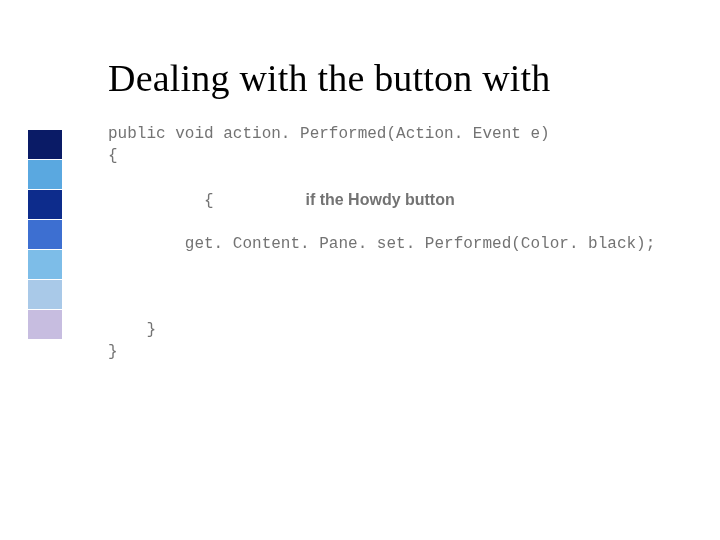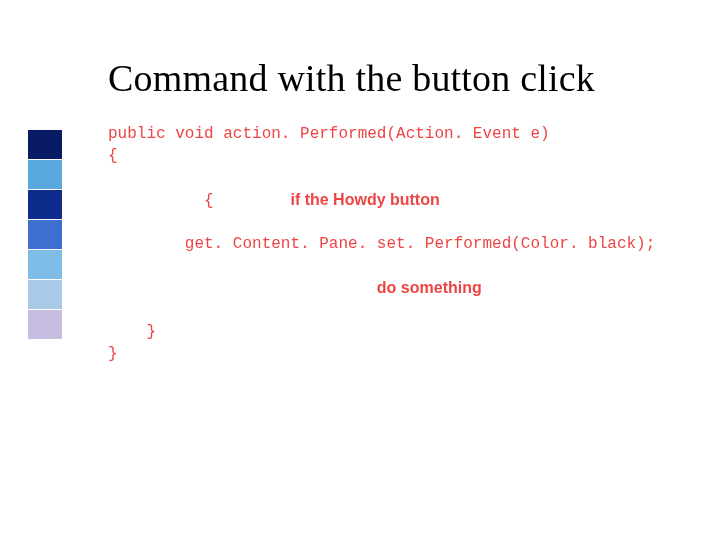--- a/index.html
+++ b/index.html
@@ -41,55 +41,56 @@
     letter-spacing: 0.2px;
   }
   .code-block {
     position: absolute;
     left: 108px;
     top: 124px;
     width: 590px;
     font-family: "Courier New", Courier, monospace;
     font-size: 16px;
     line-height: 1.35;
-    color: #ef4444;
+    color: #737373;
   }
   .code-line {
     white-space: pre;
   }
   .comment {
     font-family: Arial, Helvetica, sans-serif;
     font-size: 16px;
     font-weight: 700;
+    margin-left: 15px;
   }
 </style>
 </head>
 <body>
 
 <div class="slide">
 
   <div class="sidebar">
     <div class="tile" style="background:#0a1b66"></div>
     <div class="tile" style="background:#5aa8e0"></div>
     <div class="tile" style="background:#0d2c8c"></div>
     <div class="tile" style="background:#3d6fd1"></div>
     <div class="tile" style="background:#7dbde8"></div>
     <div class="tile" style="background:#a9c9e8"></div>
     <div class="tile" style="background:#c7bde0"></div>
   </div>
 
-  <div class="title">Command with the button click</div>
+  <div class="title">Dealing with the button with</div>
 
   <div class="code-block">
     <div class="code-line">public void action. Performed(Action. Event e)</div>
     <div class="code-line">{</div>
     <div class="code-line">
       <span>    {</span><span>        </span><span class="comment">if the Howdy button</span>
     </div>
     <div class="code-line">        get. Content. Pane. set. Performed(Color. black);</div>
     <div class="code-line">
-      <span>                      </span><span class="comment">do something</span>
+      <span>                      </span>
     </div>
     <div class="code-line">    }</div>
     <div class="code-line">}</div>
   </div>
 
 </div>
 
 </body></html>

